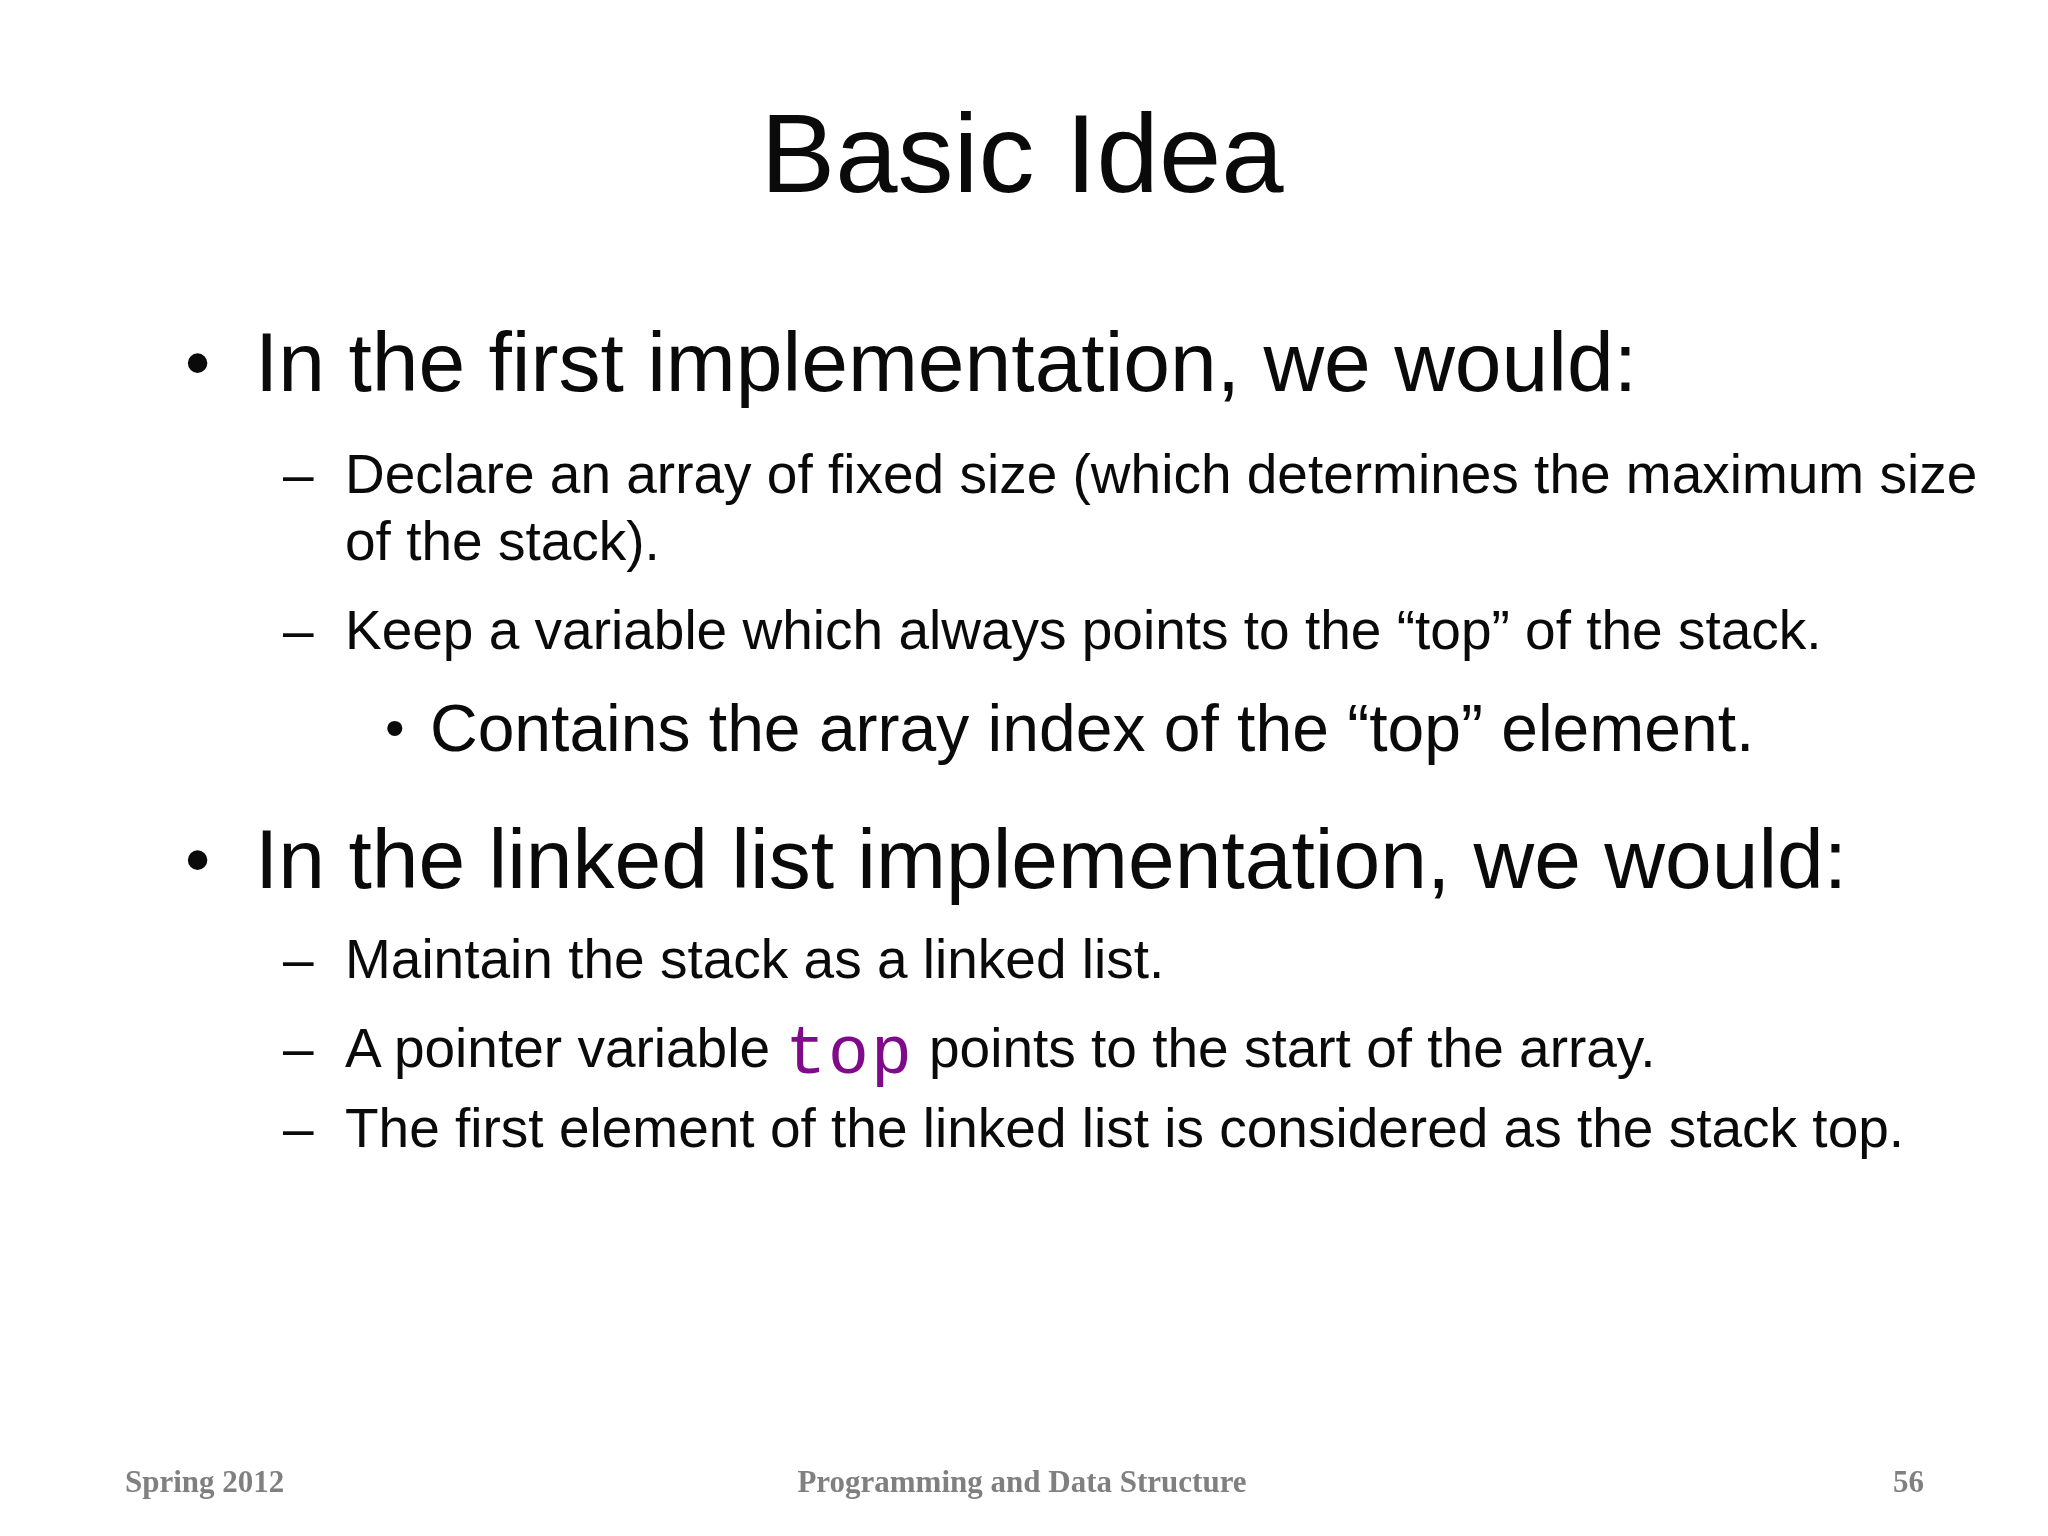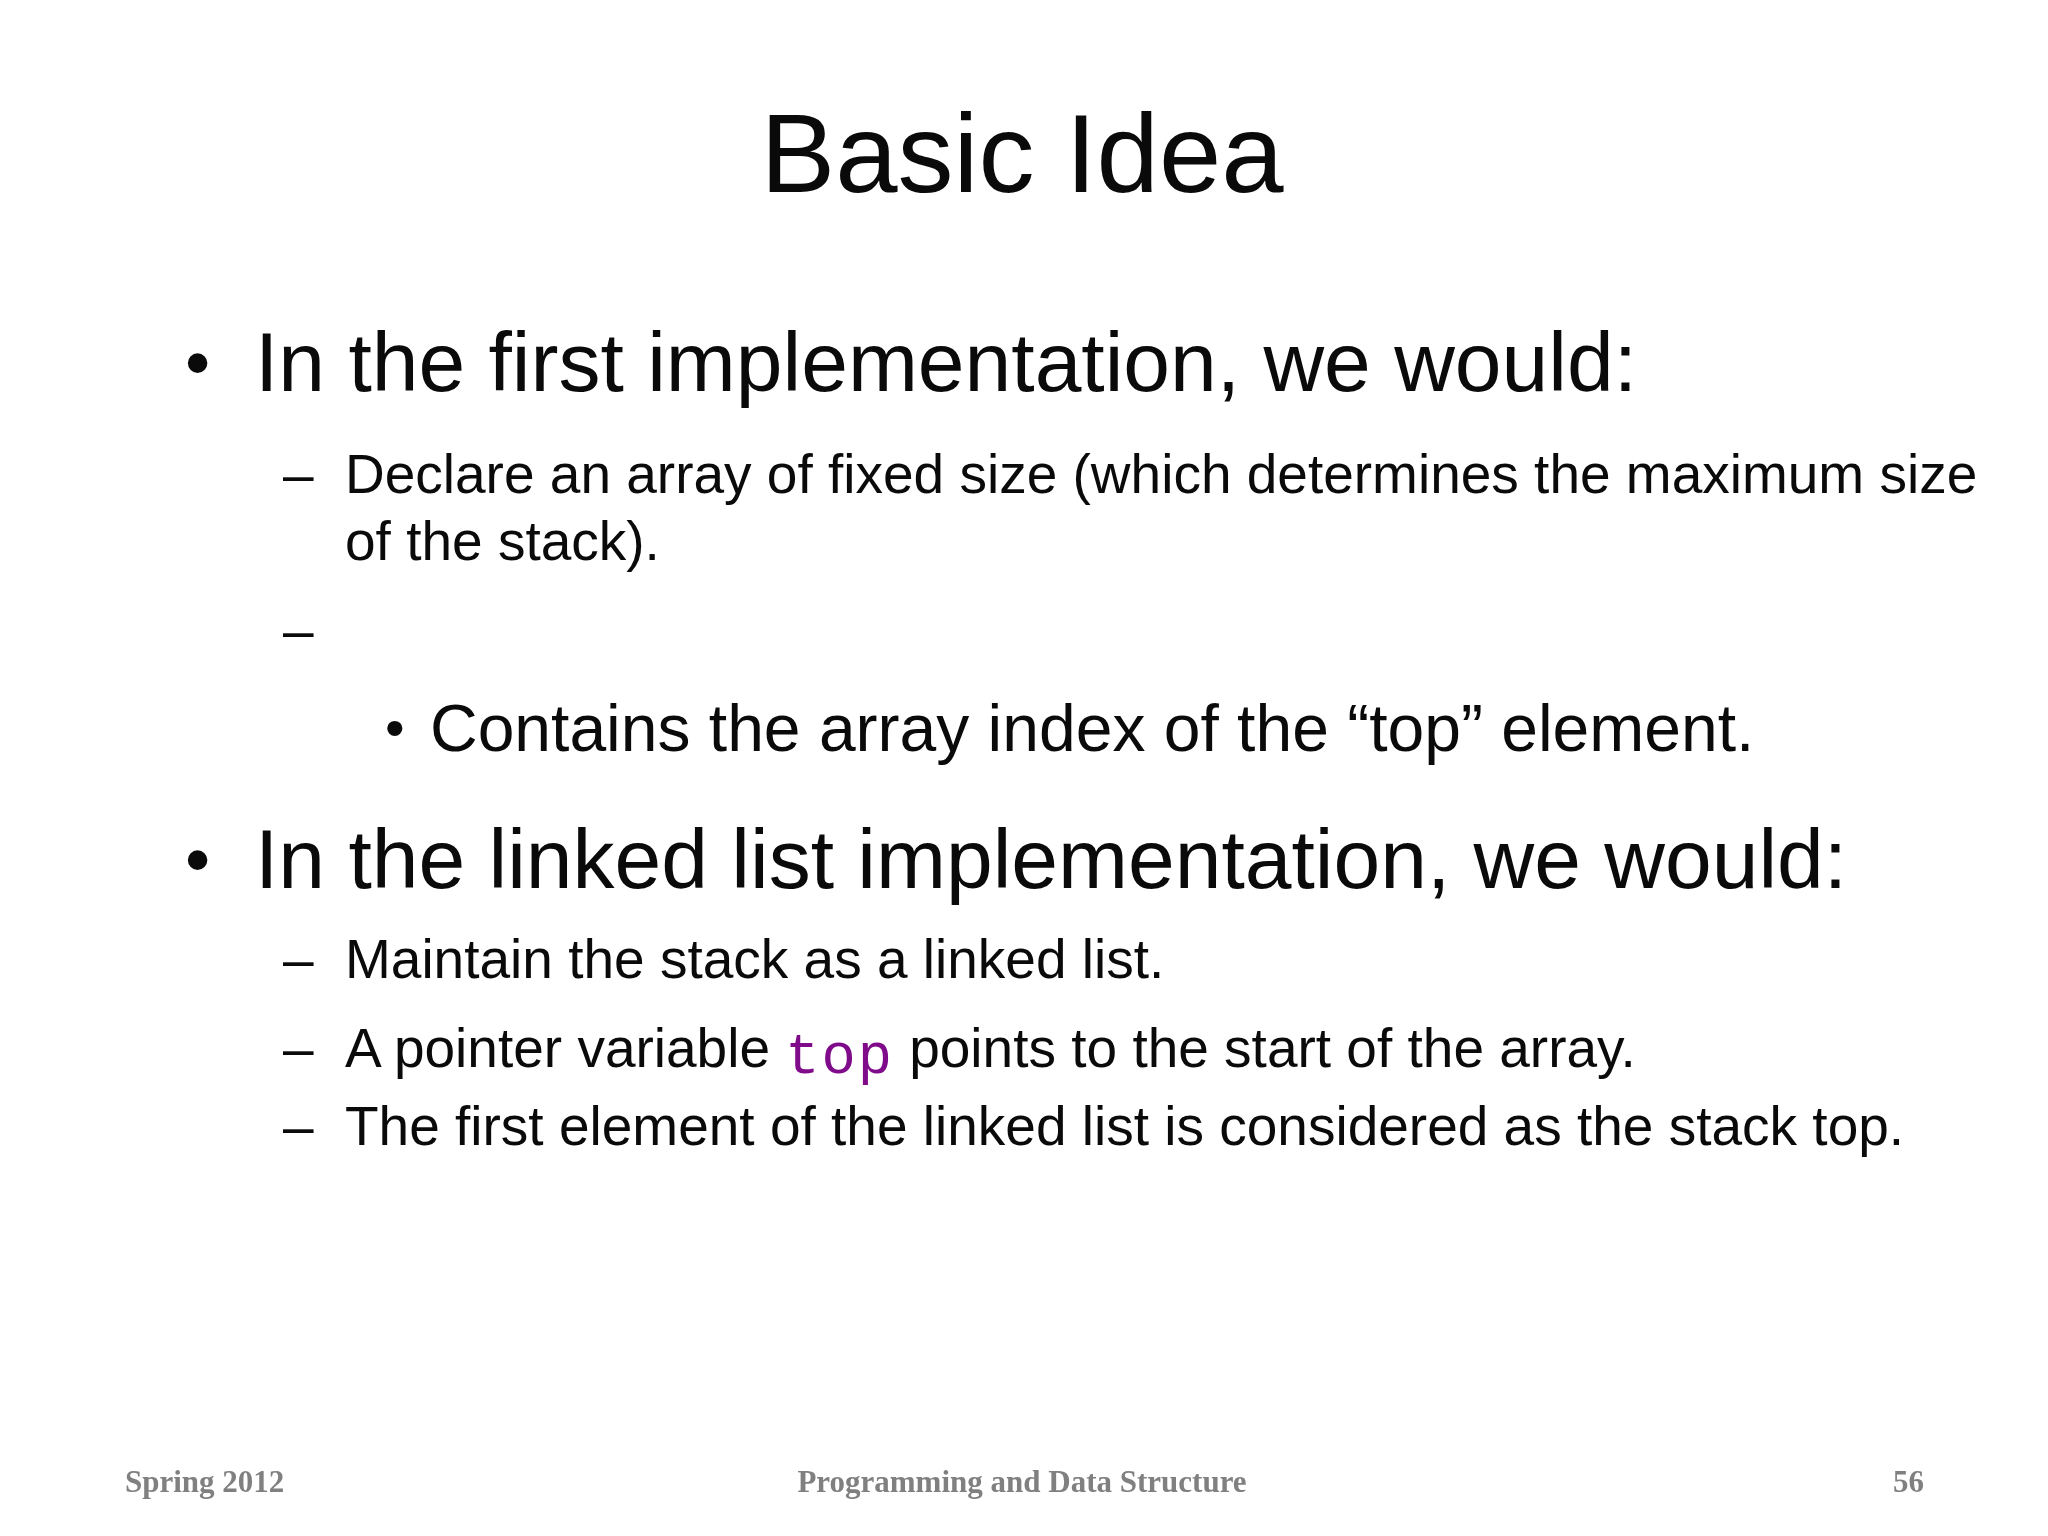--- a/index.html
+++ b/index.html
@@ -72,21 +72,21 @@
     font-size: 56px;
     line-height: 76px;
   }
   .gap-s  { margin-top: 22px; }
   .gap-m  { margin-top: 26px; }
   .gap-l  { margin-top: 40px; }
   .gap-xs { margin-top: 14px; }
   .gap-xxs{ margin-top: 6px;  }
   .code-token {
     font-family: "Liberation Mono", monospace;
-    font-size: 57px;
+    font-size: 68px;
     line-height: 1;
     letter-spacing: 2px;
     color: #800b8a;
     vertical-align: -6px;
   }
   .footer {
     position: absolute;
     left: 0;
     bottom: 36px;
     width: 100%;
@@ -127,20 +127,21 @@
       <span>In the first implementation, we would:</span>
     </div>
 
     <div class="row l2 gap-m">
       <span class="marker">–</span>
       <span>Declare an array of fixed size (which determines the maximum size of the stack).</span>
     </div>
 
     <div class="row l2 gap-s">
       <span class="marker">–</span>
+      <span>Keep a variable which always points to the “top” of the stack.</span>
     </div>
 
     <div class="row l3 gap-m">
       <span class="marker">•</span>
       <span>Contains the array index of the “top” element.</span>
     </div>
 
     <div class="row l1 gap-l">
       <span class="marker">•</span>
       <span>In the linked list implementation, we would:</span>

